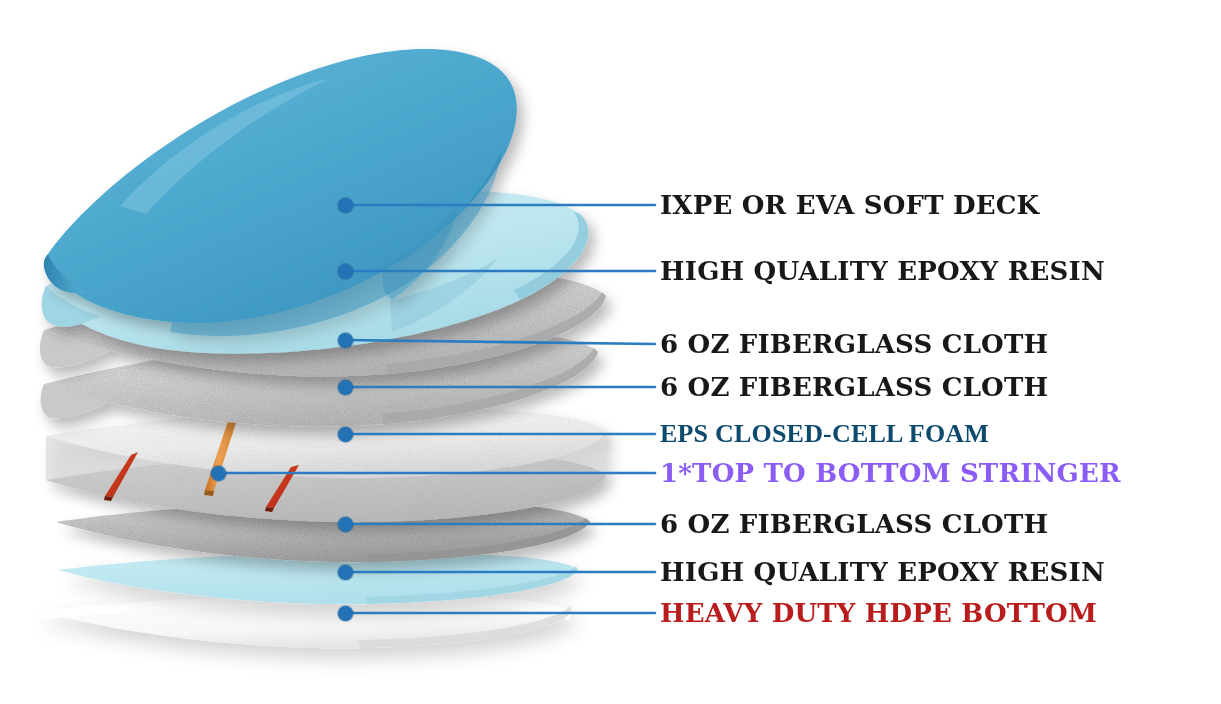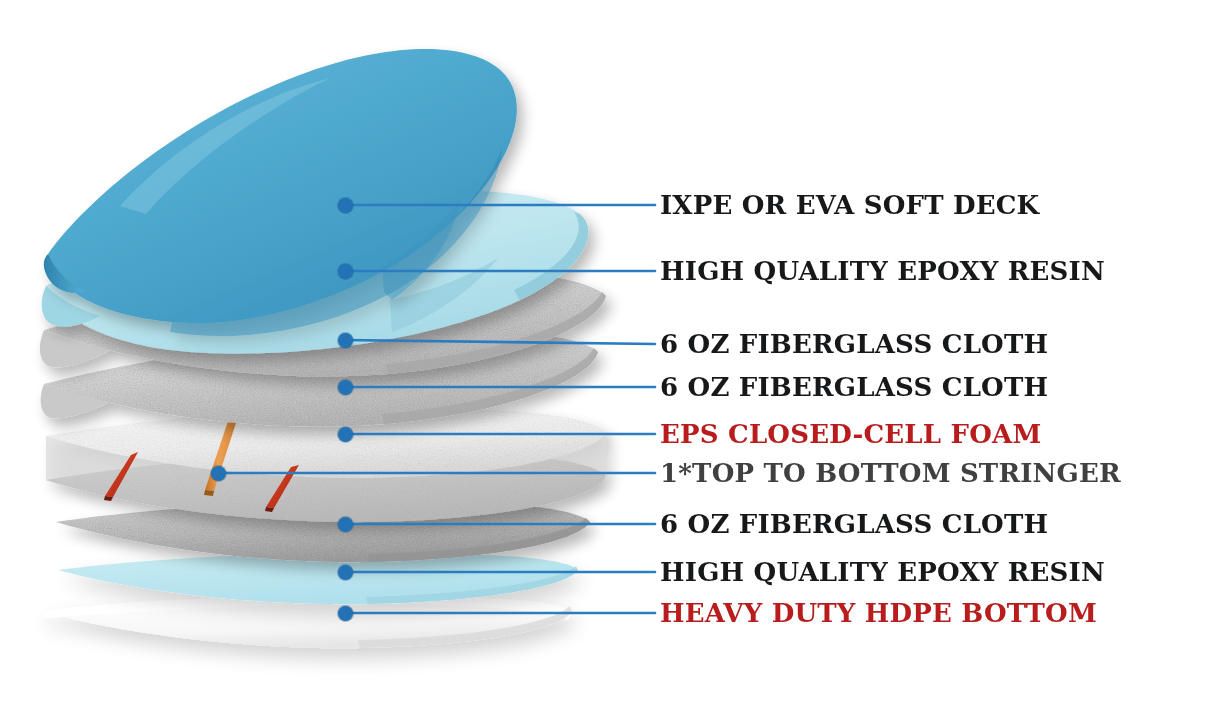--- a/index.html
+++ b/index.html
@@ -233,23 +233,23 @@
   <div id="overlay">
       <div class="dot" style="left: 337.5px; top: 197.5px; background: rgb(34, 114, 181);"></div>
       <div class="label" style="top: 205px; color: rgb(23, 24, 26);">IXPE  OR EVA SOFT DECK</div>
       <div class="dot" style="left: 337.5px; top: 263.5px; background: rgb(34, 114, 181);"></div>
       <div class="label" style="top: 271px; color: rgb(23, 24, 26);">HIGH QUALITY EPOXY RESIN</div>
       <div class="dot" style="left: 337.5px; top: 332.5px; background: rgb(34, 114, 181);"></div>
       <div class="label" style="top: 344px; color: rgb(23, 24, 26);">6 OZ FIBERGLASS CLOTH</div>
       <div class="dot" style="left: 337.5px; top: 379.5px; background: rgb(34, 114, 181);"></div>
       <div class="label" style="top: 387px; color: rgb(23, 24, 26);">6 OZ FIBERGLASS CLOTH</div>
       <div class="dot" style="left: 337.5px; top: 426.5px; background: rgb(34, 114, 181);"></div>
-      <div class="label" style="top: 434px; color: #b91c1c;">EPS CLOSED-CELL FOAM</div>
+      <div class="label" style="top: 434px; color: #0c4a6e; font-family: Liberation Serif, serif;">EPS CLOSED-CELL FOAM</div>
       <div class="dot" style="left: 210.5px; top: 465.5px; background: rgb(34, 114, 181);"></div>
-      <div class="label" style="top: 473px; color: #404040;">1*TOP TO BOTTOM STRINGER</div>
+      <div class="label" style="top: 473px; color: #8b5cf6;">1*TOP TO BOTTOM STRINGER</div>
       <div class="dot" style="left: 337.5px; top: 516.5px; background: rgb(34, 114, 181);"></div>
       <div class="label" style="top: 524px; color: rgb(23, 24, 26);">6 OZ FIBERGLASS CLOTH</div>
       <div class="dot" style="left: 337.5px; top: 564.5px; background: rgb(34, 114, 181);"></div>
       <div class="label" style="top: 572px; color: rgb(23, 24, 26);">HIGH QUALITY EPOXY RESIN</div>
       <div class="dot" style="left: 337.5px; top: 605.5px; background: rgb(34, 114, 181);"></div>
       <div class="label" style="top: 613px; color: #b91c1c;">HEAVY DUTY HDPE BOTTOM</div>
     </div>
 
 </div>
 

